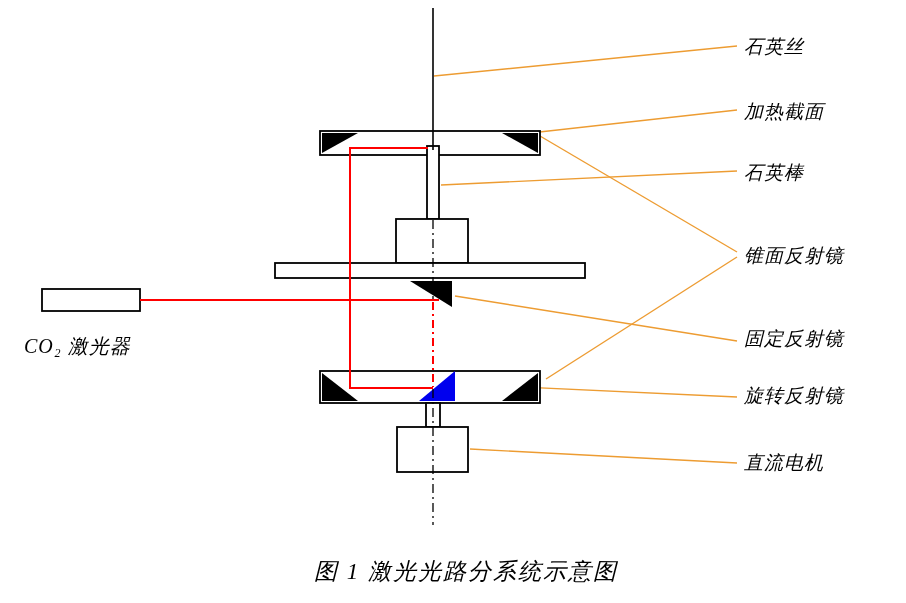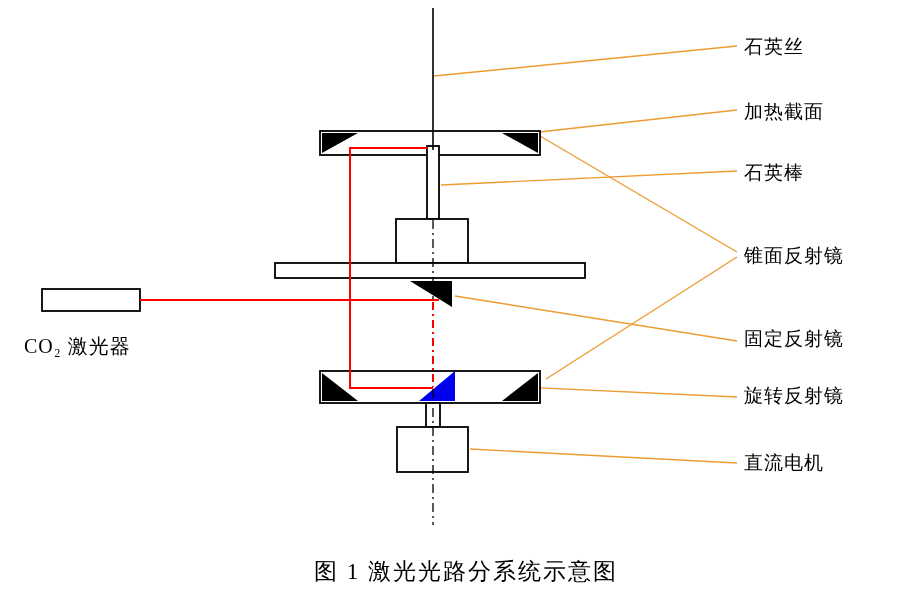--- a/index.html
+++ b/index.html
@@ -8,20 +8,21 @@
     --leader:#ed9c32;
     --rotating-mirror:#0000ee;
   }
   html,body{margin:0;padding:0;background:#ffffff;}
   .figure{
     position:relative;
     width:906px;height:603px;
     background:#ffffff;
     font-family:"Liberation Serif","DejaVu Serif",serif;
     overflow:hidden;
+    font-style:italic;
   }
   svg{display:block;}
   .part{fill:#ffffff;stroke:var(--line);stroke-width:1.8;}
   .solid-black{fill:var(--line);stroke:none;}
   .blue-mirror{fill:var(--rotating-mirror);stroke:none;}
   .thin{stroke:var(--line);stroke-width:1.6;fill:none;}
   .axis{stroke:var(--line);stroke-width:1.3;fill:none;}
   .beam{stroke:var(--beam);stroke-width:2;fill:none;}
   .leader{stroke:var(--leader);stroke-width:1.4;fill:none;}
   text{fill:#000000;font-size:19px;letter-spacing:1px;}

